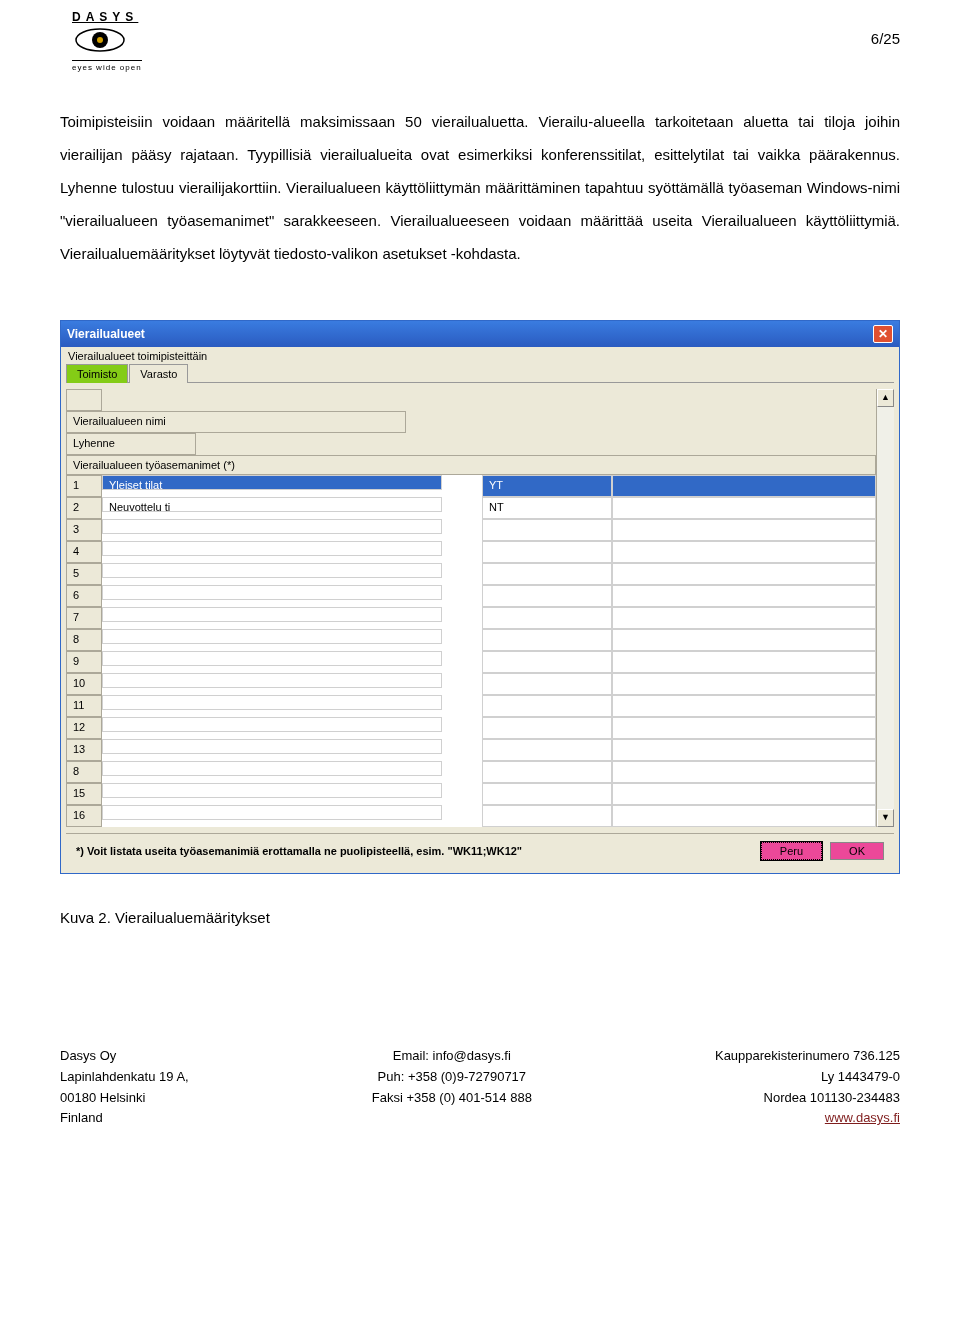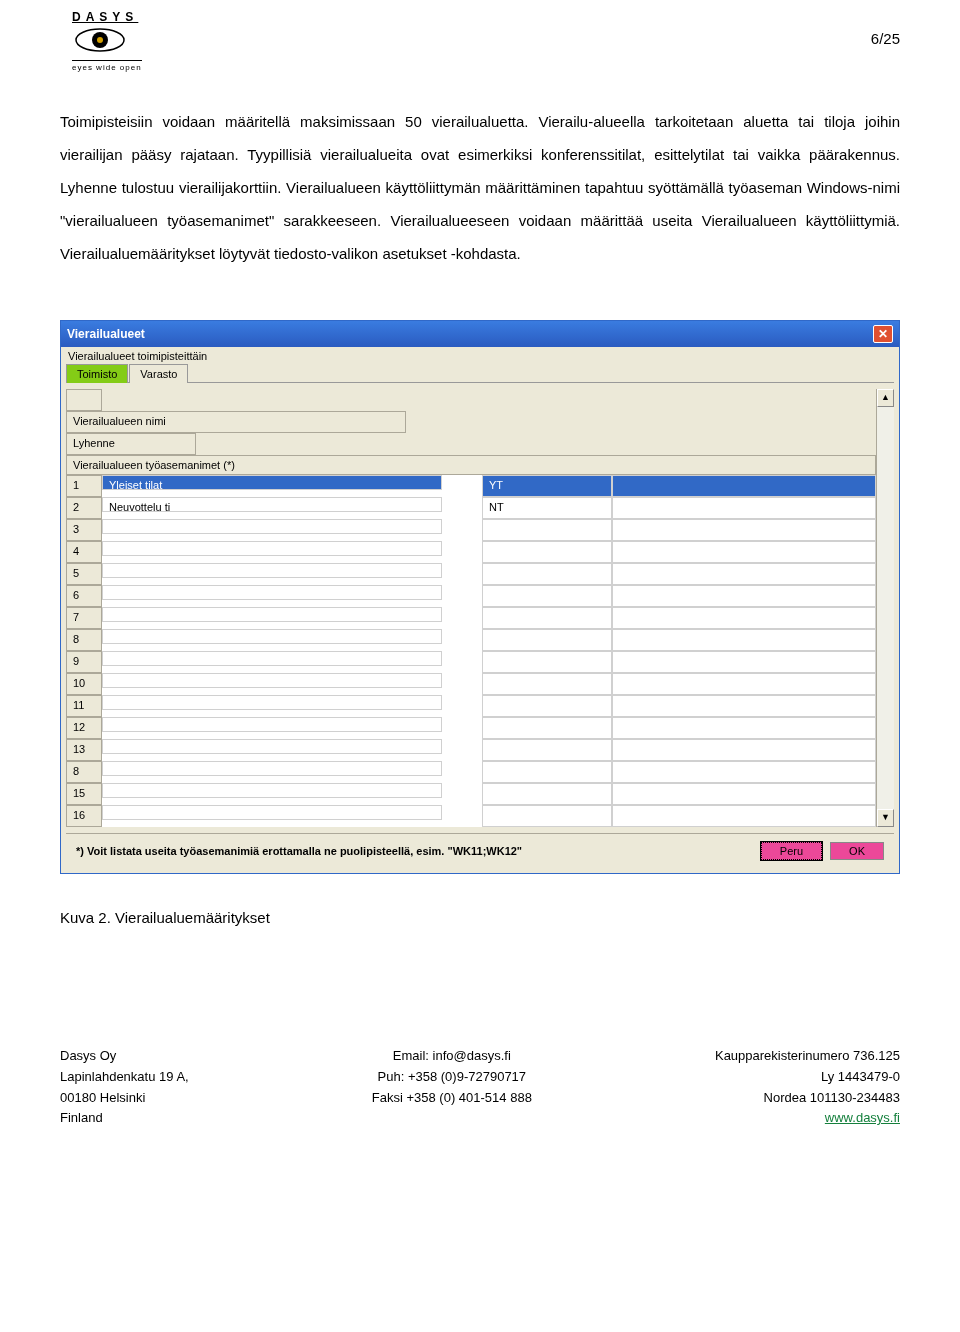--- a/index.html
+++ b/index.html
@@ -39,21 +39,21 @@
   .sb-btn { height: 18px; background: #ece9d8; border: 1px solid #fff; border-right-color: #888; border-bottom-color: #888; font-size: 9px; text-align: center; line-height: 14px; }
   .sb-track { flex: 1; background: #f0f0e8; }
   .bottom-bar { display: flex; justify-content: space-between; align-items: center; padding: 8px 10px; border-top: 1px solid #aca899; margin: 6px 4px 4px 4px; }
   .hint { font-size: 11px; font-weight: bold; }
   .btn-group { display: flex; gap: 8px; }
   .btn { padding: 2px 18px; font-size: 11px; background: #ec4899; border: 1px solid #888; font-family: Tahoma, sans-serif; }
   .btn.default { border: 1px dotted #000; outline: 1px solid #000; }
   .caption { margin-top: 35px; font-size: 15px; }
   .footer { margin-top: 120px; display: flex; justify-content: space-between; font-size: 13px; line-height: 1.6; }
   .footer-col { }
-  .footer .link { color: #15803d; text-decoration: underline; }
+  .footer .link { color: #7f1d1d; text-decoration: underline; }
 </style>
 </head>
 <body>
 
 <div class="page">
   <div class="logo">
     <div class="logo-text">DASYS</div>
     <div class="logo-eye">
       <svg width="56" height="26" viewBox="0 0 56 26">
         <ellipse cx="28" cy="13" rx="24" ry="11" fill="none" stroke="#000" stroke-width="1.5"></ellipse>

